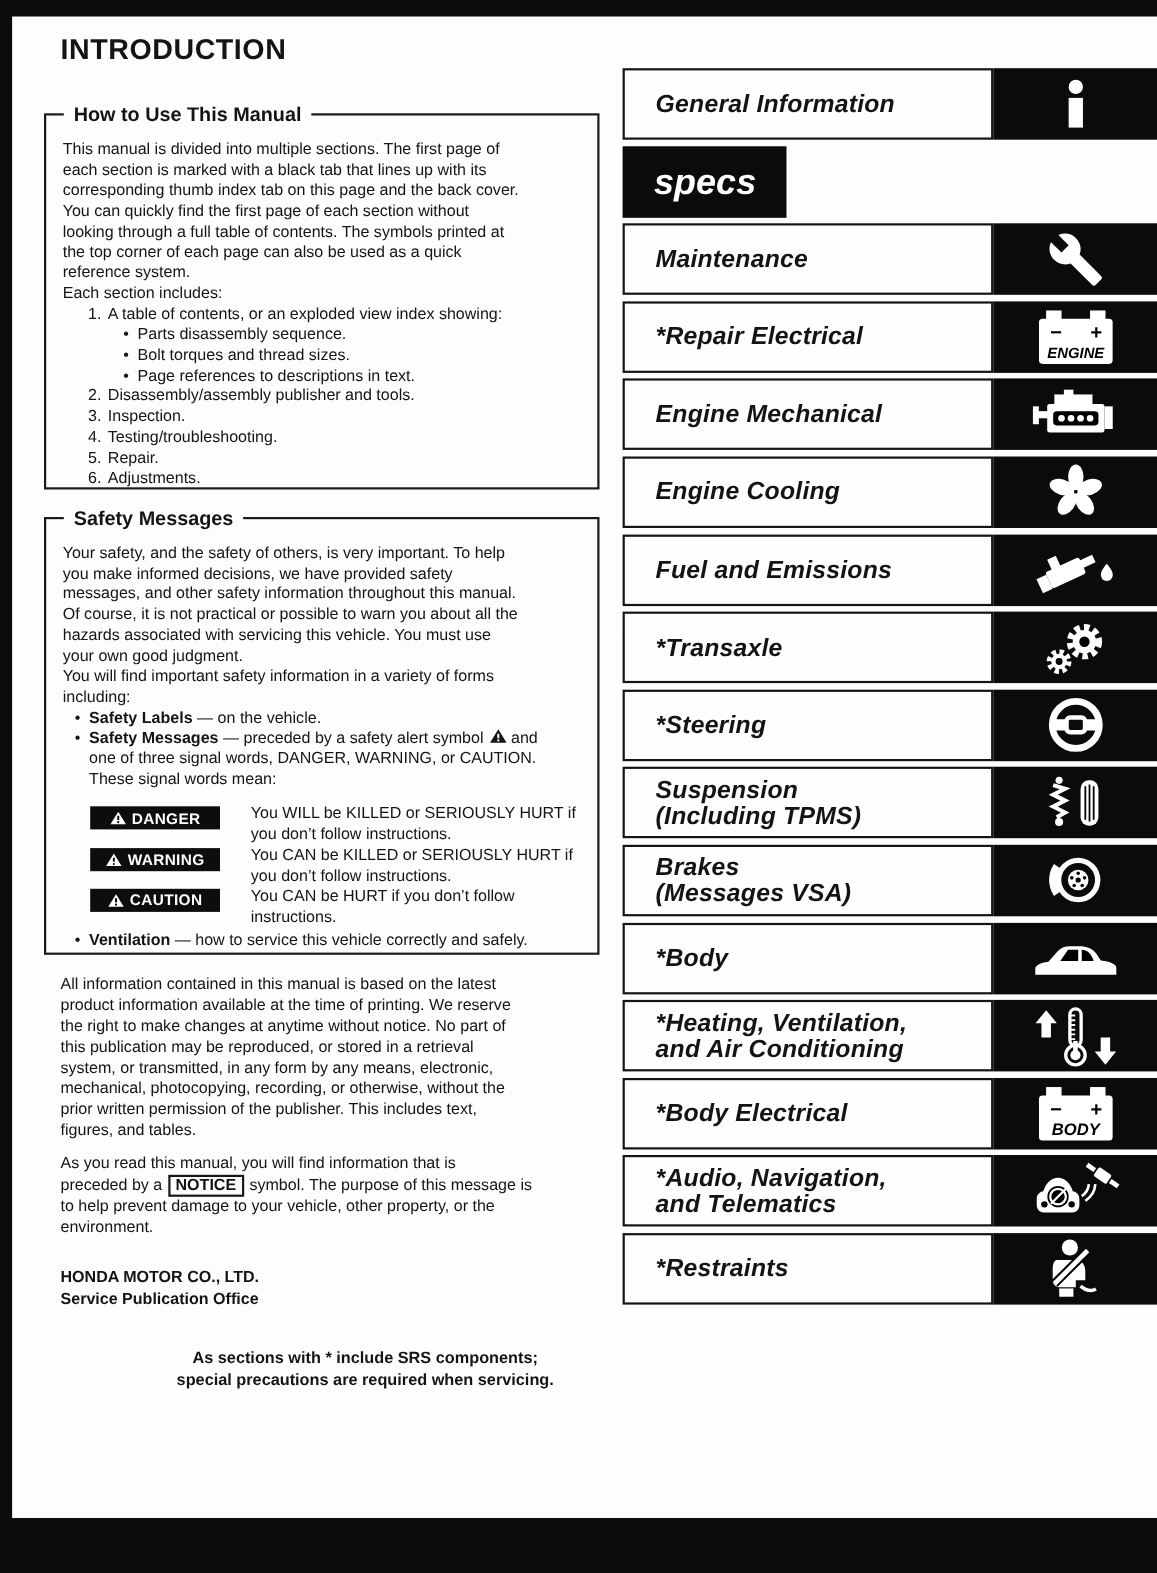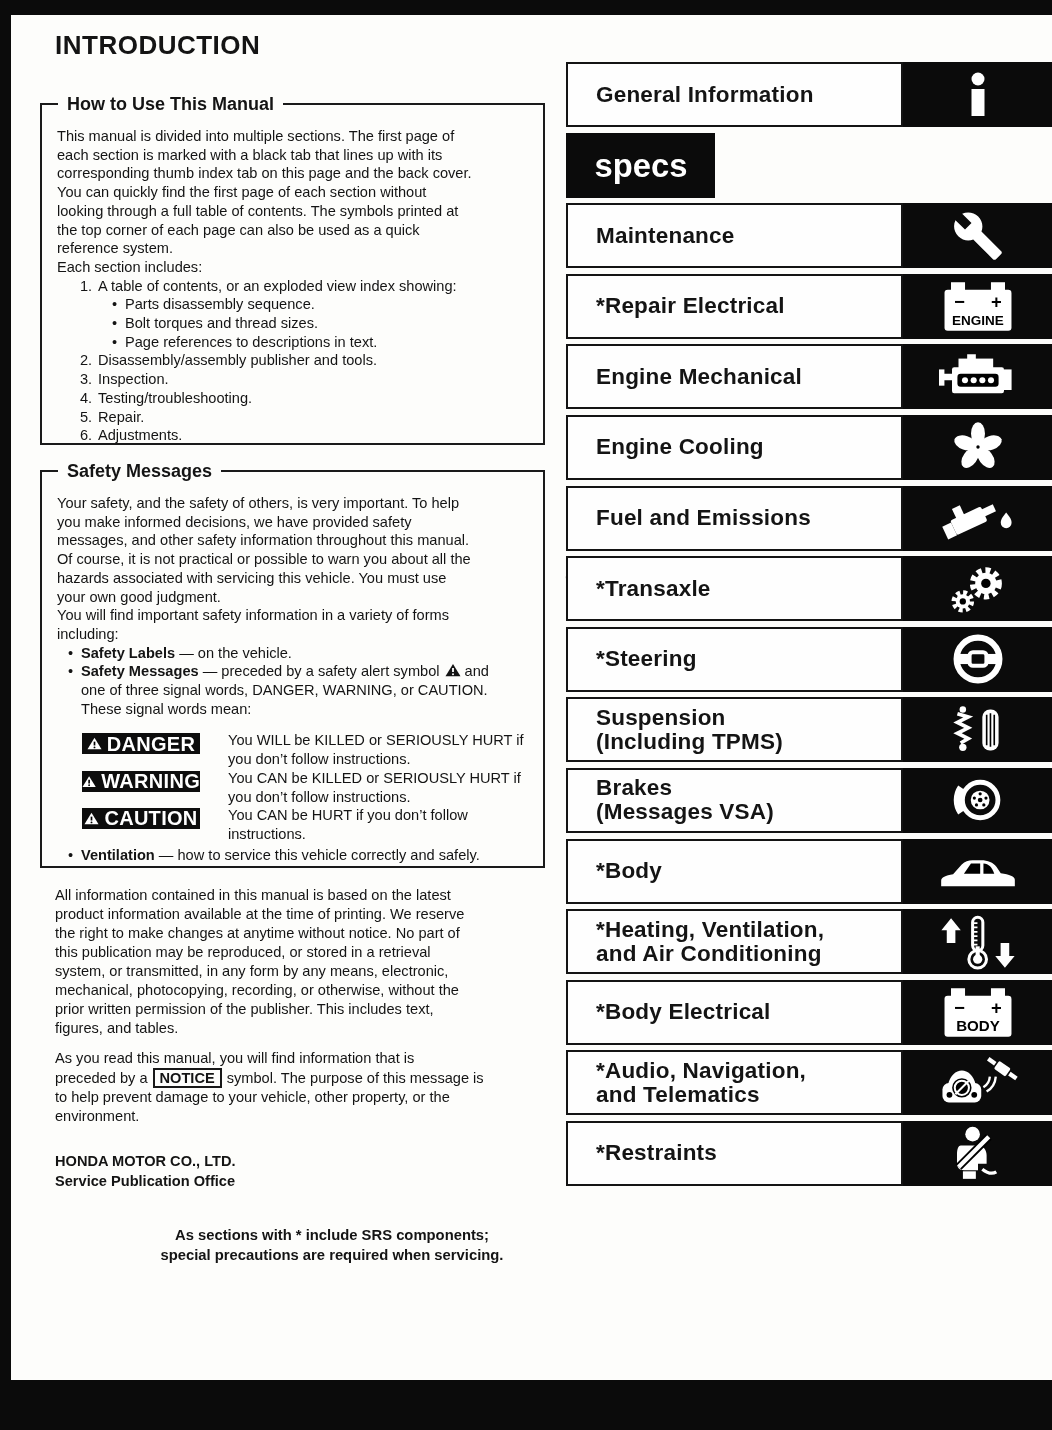--- a/index.html
+++ b/index.html
@@ -28,39 +28,39 @@
 
   .bullet{display:flex;padding-left:11px;}
   .bullet p{flex:1;}
   b{font-weight:bold;}
   .alert-inline{vertical-align:-1px;margin:0 4px 0 5px;}
 
   .signals{margin:13px 0 2px 25px;}
   .sig{display:flex;margin-bottom:0;}
   .sigbadge{width:118px;height:21px;flex:none;background:#0d0d0d;color:#fff;margin-top:2px;
             display:flex;align-items:center;justify-content:center;gap:5px;
-            font-size:20px;font-weight:bold;letter-spacing:.3px;}
+            font-size:14px;font-weight:bold;letter-spacing:.3px;}
   .sigtext{margin-left:28px;}
 
   .para{position:absolute;left:55px;width:502px;font-size:14.6px;line-height:19px;}
   .p-allinfo{top:886px;}
   .p-notice{top:1049px;}
   .noticebox{display:inline-block;border:2px solid #181818;padding:0 5px;font-weight:bold;
              line-height:16px;margin:0 1px;}
 
   .pubrow{position:absolute;left:55px;top:1152px;width:500px;display:flex;
           font-size:14.6px;line-height:19.5px;}
   .pub-left{width:278px;}
   .pub-right{font-weight:bold;}
   .srs{position:absolute;left:82px;top:1226px;width:500px;text-align:center;
        font-weight:bold;font-size:14.8px;line-height:19.5px;}
 
   .tabs{position:absolute;left:566px;top:62px;width:486px;display:flex;
         flex-direction:column;gap:5.6px;}
-  .tabrow{height:65px;display:flex;}
+  .tabrow{height:65px;display:flex;font-style:italic;}
   .tablabel{flex:1;border:2px solid #141414;background:#fefefe;display:flex;
             align-items:center;padding-left:28px;font-size:22.5px;font-weight:600;
             line-height:24px;letter-spacing:.2px;}
   .tabicon{width:149px;background:#0b0b0b;display:flex;align-items:center;
            justify-content:center;}
 
   .artifact{position:absolute;color:#c3c3c1;font-size:12px;filter:blur(.6px);
             letter-spacing:2px;white-space:nowrap;}
 </style>
 </head>

